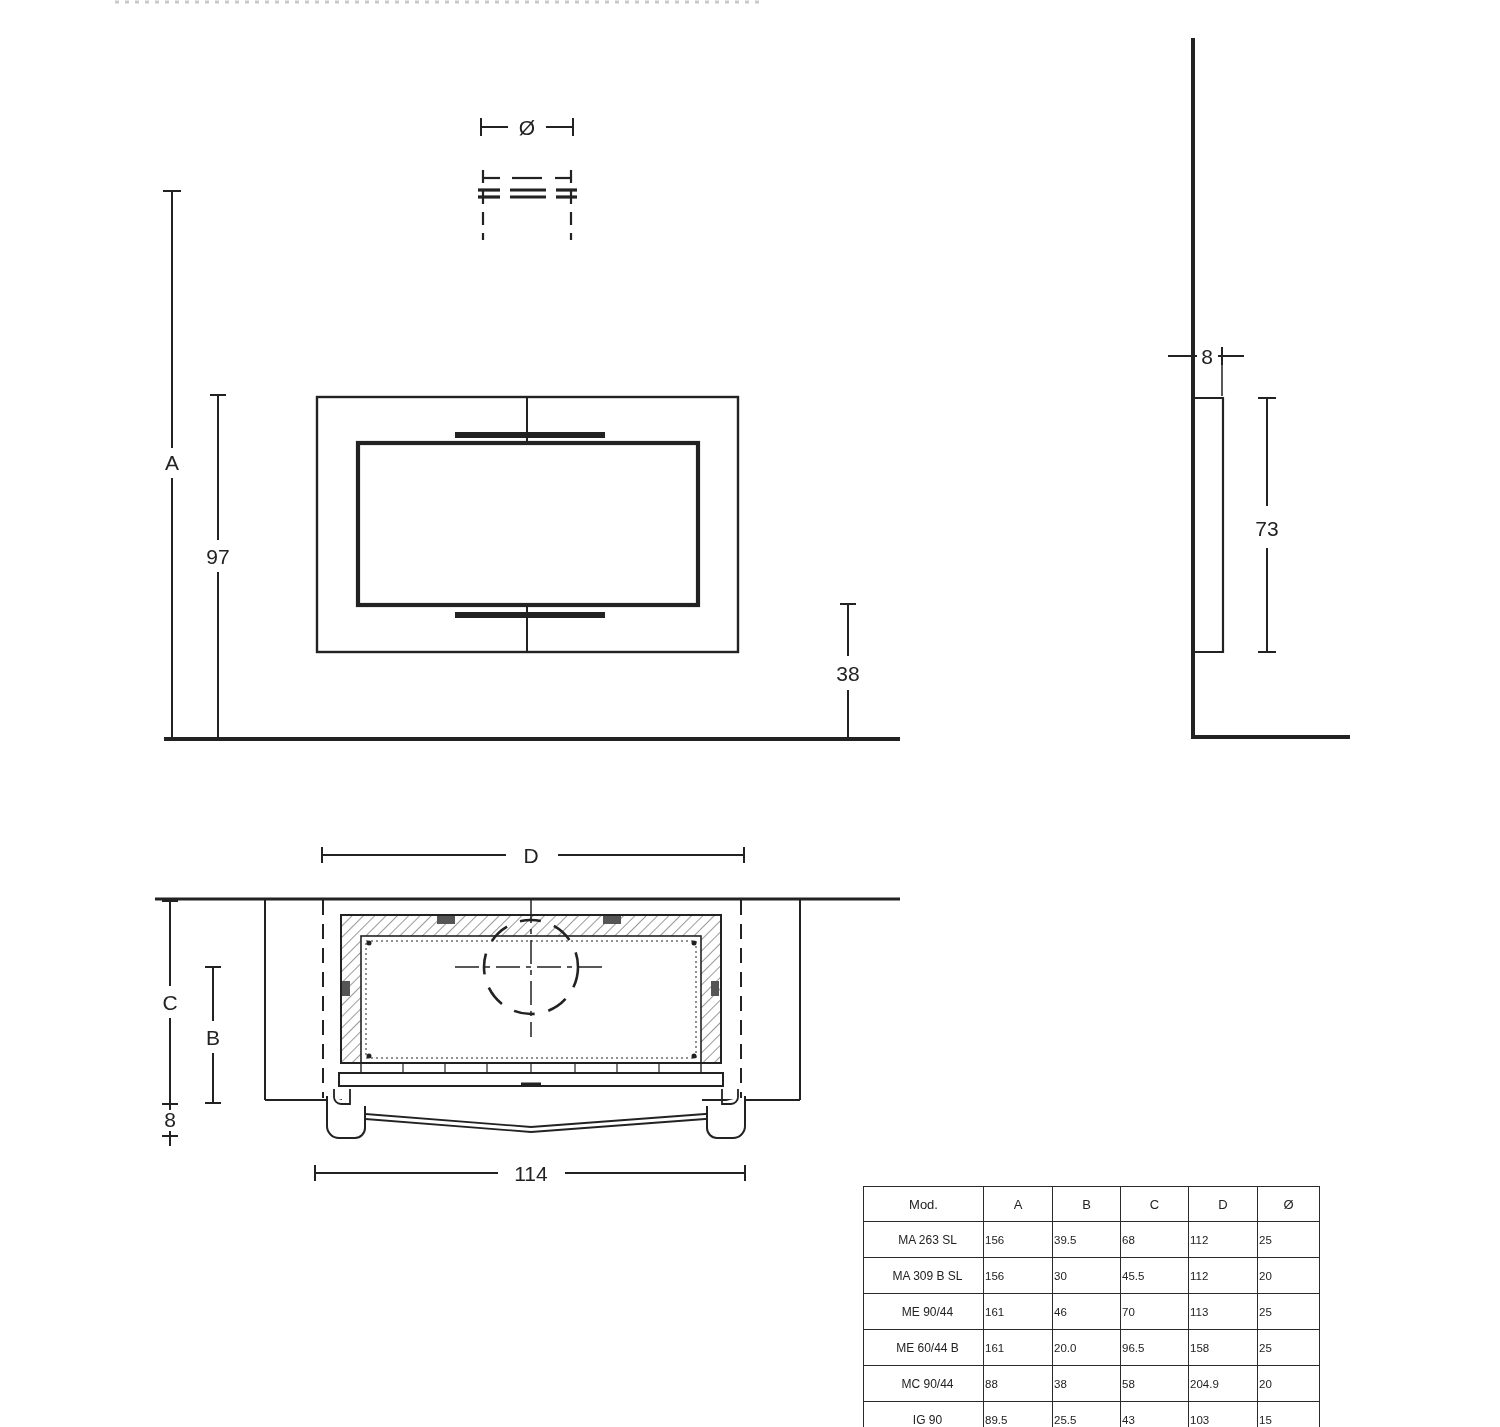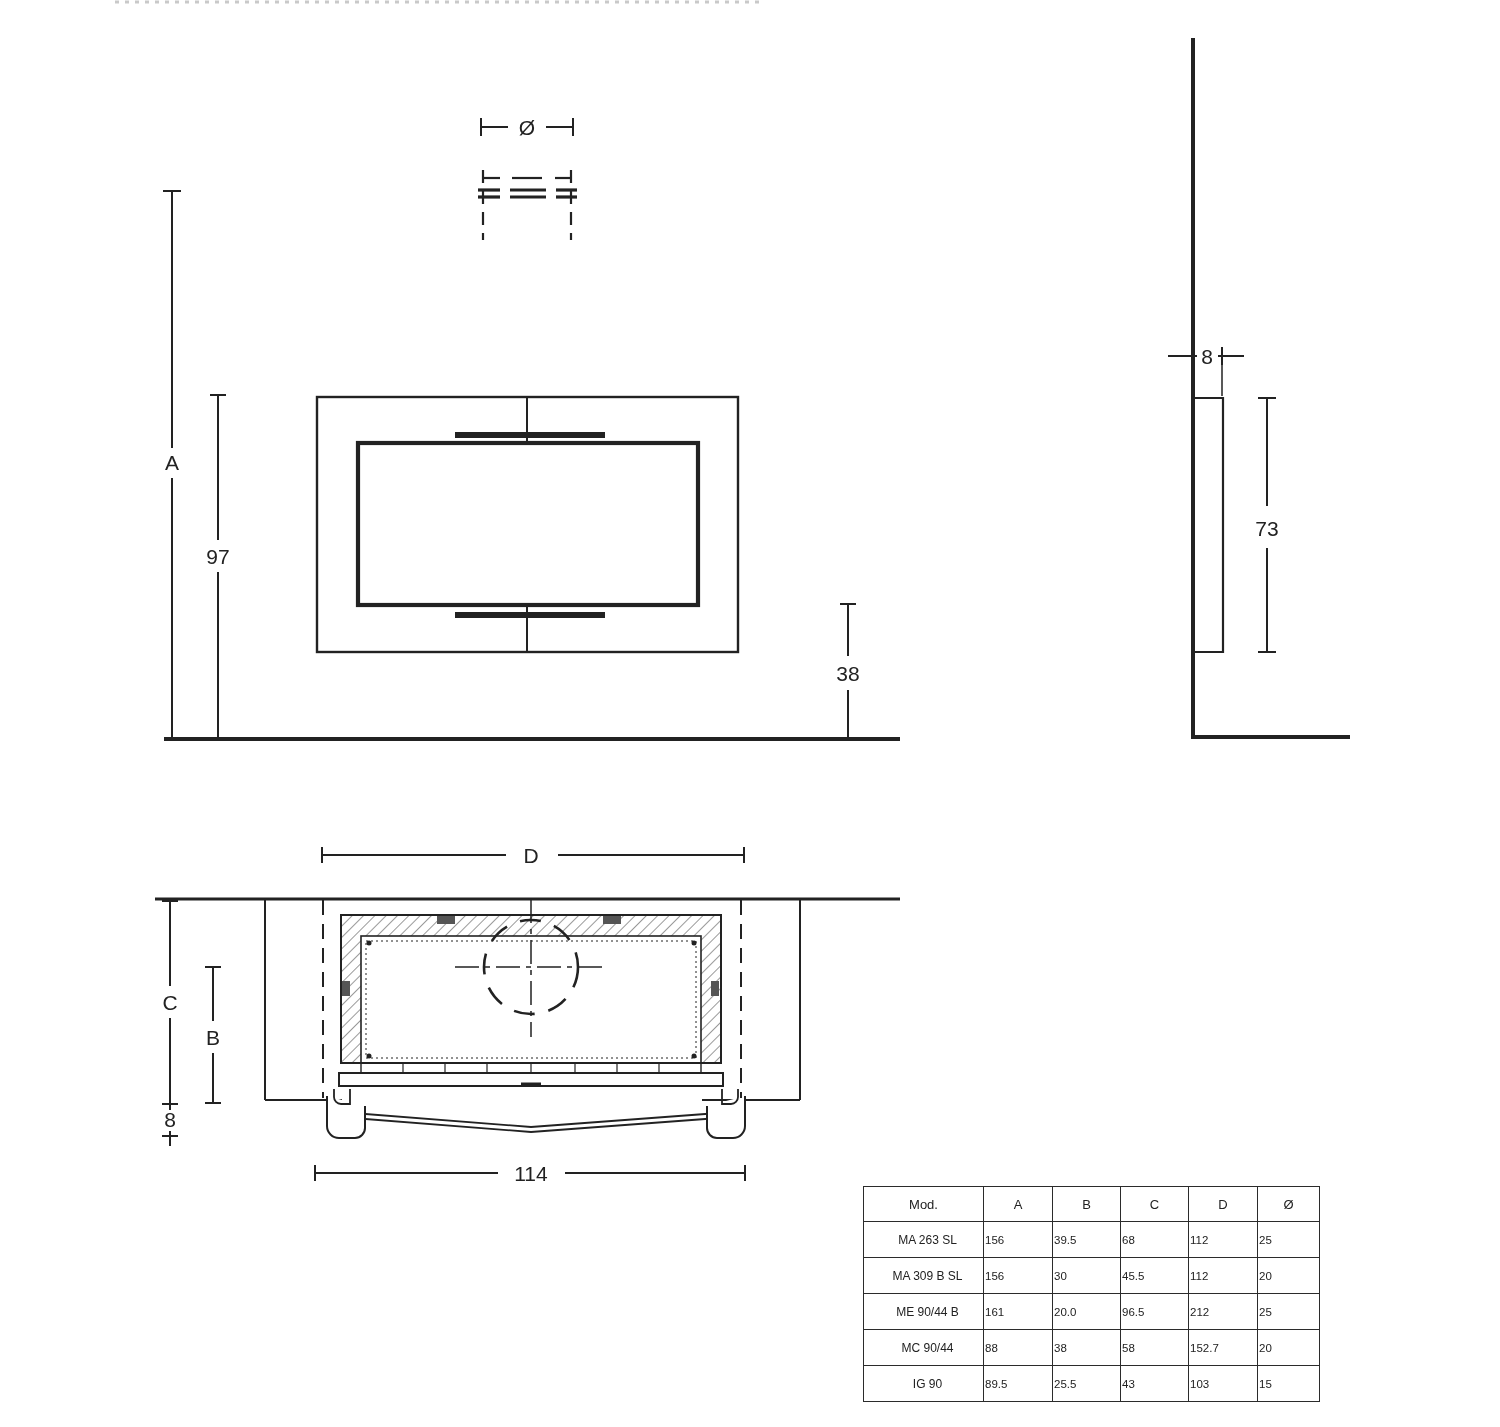--- a/index.html
+++ b/index.html
@@ -234,33 +234,41 @@
       </tr>
       <tr>
         <td class="model-cell">MA 309 B SL</td>
         <td class="num-cell">156</td>
         <td class="num-cell">30</td>
         <td class="num-cell">45.5</td>
         <td class="num-cell">112</td>
         <td class="num-cell">20</td>
       </tr>
       <tr>
-        <td class="model-cell">ME 90/44 B</td>
+        <td class="model-cell">ME 90/44</td>
+        <td class="num-cell">161</td>
+        <td class="num-cell">46</td>
+        <td class="num-cell">70</td>
+        <td class="num-cell">113</td>
+        <td class="num-cell">25</td>
+      </tr>
+      <tr>
+        <td class="model-cell">ME 60/44 B</td>
         <td class="num-cell">161</td>
         <td class="num-cell">20.0</td>
         <td class="num-cell">96.5</td>
-        <td class="num-cell">212</td>
+        <td class="num-cell">158</td>
         <td class="num-cell">25</td>
       </tr>
       <tr>
         <td class="model-cell">MC 90/44</td>
         <td class="num-cell">88</td>
         <td class="num-cell">38</td>
         <td class="num-cell">58</td>
-        <td class="num-cell">152.7</td>
+        <td class="num-cell">204.9</td>
         <td class="num-cell">20</td>
       </tr>
       <tr>
         <td class="model-cell">IG 90</td>
         <td class="num-cell">89.5</td>
         <td class="num-cell">25.5</td>
         <td class="num-cell">43</td>
         <td class="num-cell">103</td>
         <td class="num-cell">15</td>
       </tr>

